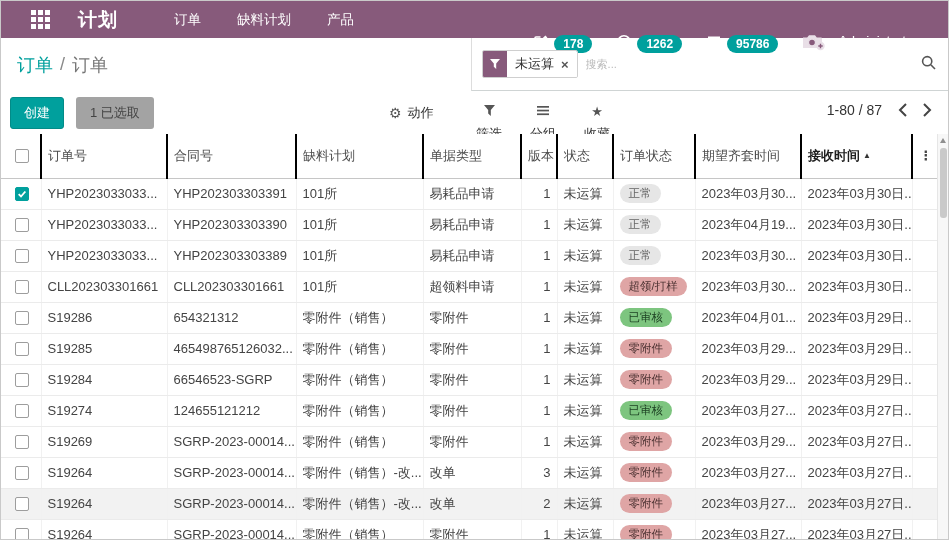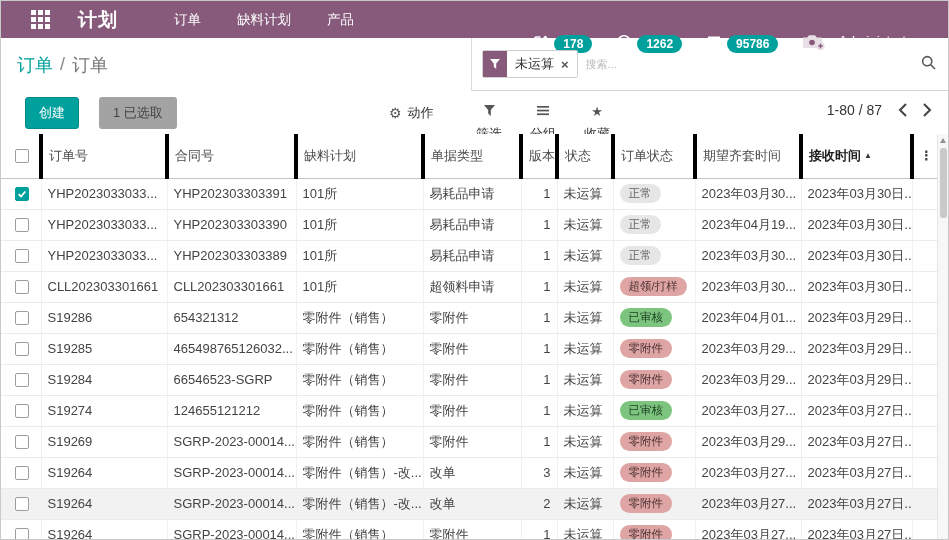--- a/index.html
+++ b/index.html
@@ -39,38 +39,38 @@
     display:flex; align-items:center; padding:0 14px 0 10px; gap:8px;
   }
   .facet { display:flex; align-items:stretch; border:1px solid #cfcfcf; border-radius:2px; overflow:hidden; font-size:13px; }
   .facet-icon { background:var(--c-navbar,#875a7b); width:24px; display:flex; align-items:center; justify-content:center; }
   .facet-value { background:#fff; padding:4px 8px; display:flex; align-items:center; gap:7px; color:#333; }
   .facet-x { color:#555; font-weight:700; font-size:13px; cursor:pointer; line-height:1; }
   .search-input { flex:1; border:none; outline:none; font-size:11px; color:#444;
     font-family:"Liberation Sans","DejaVu Sans",sans-serif; }
   .search-input::placeholder { color:#b9b9b9; }
   .btn-row { position:absolute; top:90px; left:0; width:100%; height:43px; }
-  .btn-group { position:absolute; left:24px; top:6px; display:flex; gap:20px; }
+  .btn-group { position:absolute; left:9px; top:6px; display:flex; gap:12px; }
   .btn { font-size:13px; padding:6px 13px; border-radius:3px; border:1px solid transparent;
     cursor:pointer; font-family:inherit; }
   .btn-primary { background:var(--c-accent,#00a09d); border-color:#028b88; color:#fff; }
   .btn-selected { background:#a3a3a3; color:#444; }
   .action-menu { position:absolute; left:388px; top:13px; font-size:13px; color:#333;
     display:flex; align-items:center; gap:6px; cursor:pointer; }
   .gear { font-size:14px; color:#555; }
   .search-options { position:absolute; left:475px; top:13px; display:flex; gap:28px; }
   .s-opt { font-size:13px; color:#333; display:flex; align-items:center; gap:6px; cursor:pointer;flex-direction:column; }
   .star { color:#555; font-size:13px; }
   .pager { position:absolute; right:16px; top:11px; display:flex; align-items:center; gap:16px; }
   .pager-text { font-size:14px; color:#333; }
   .pager-arrow { color:#444; cursor:pointer; display:flex; align-items:center; }
   
   .table-wrap { position:absolute; top:133px; left:0; width:938px; }
   table { border-collapse:collapse; table-layout:fixed; width:938px; font-size:13px; color:#444; }
-  thead th { height:44px; border-bottom:1px solid #c6c6c6; border-right:4px solid #000000;
+  thead th { height:44px; border-bottom:1px solid #c6c6c6; border-right:2px solid #000000;
     font-weight:500; color:#4c4c4c; text-align:left; padding:0 6px; background:#fff;
     white-space:nowrap; overflow:hidden; cursor:pointer; }
   thead th.sorted { font-weight:700; color:#1e1e1e; }
   thead th.al-r, td.al-r { text-align:right; }
   .sort-arrow { font-size:8px; color:#333; vertical-align:2px; margin-left:3px; }
   tbody td { height:31px; border-bottom:1px solid #ebebeb; border-right:1px solid #f1f1f1;
     padding:0 6px; white-space:nowrap; overflow:hidden; background:#fff; }
   tbody tr { cursor:pointer; }
   tbody tr.shaded td { background:#f2f2f2; }
   .cb-col { padding:0 0 0 14px !important; }

